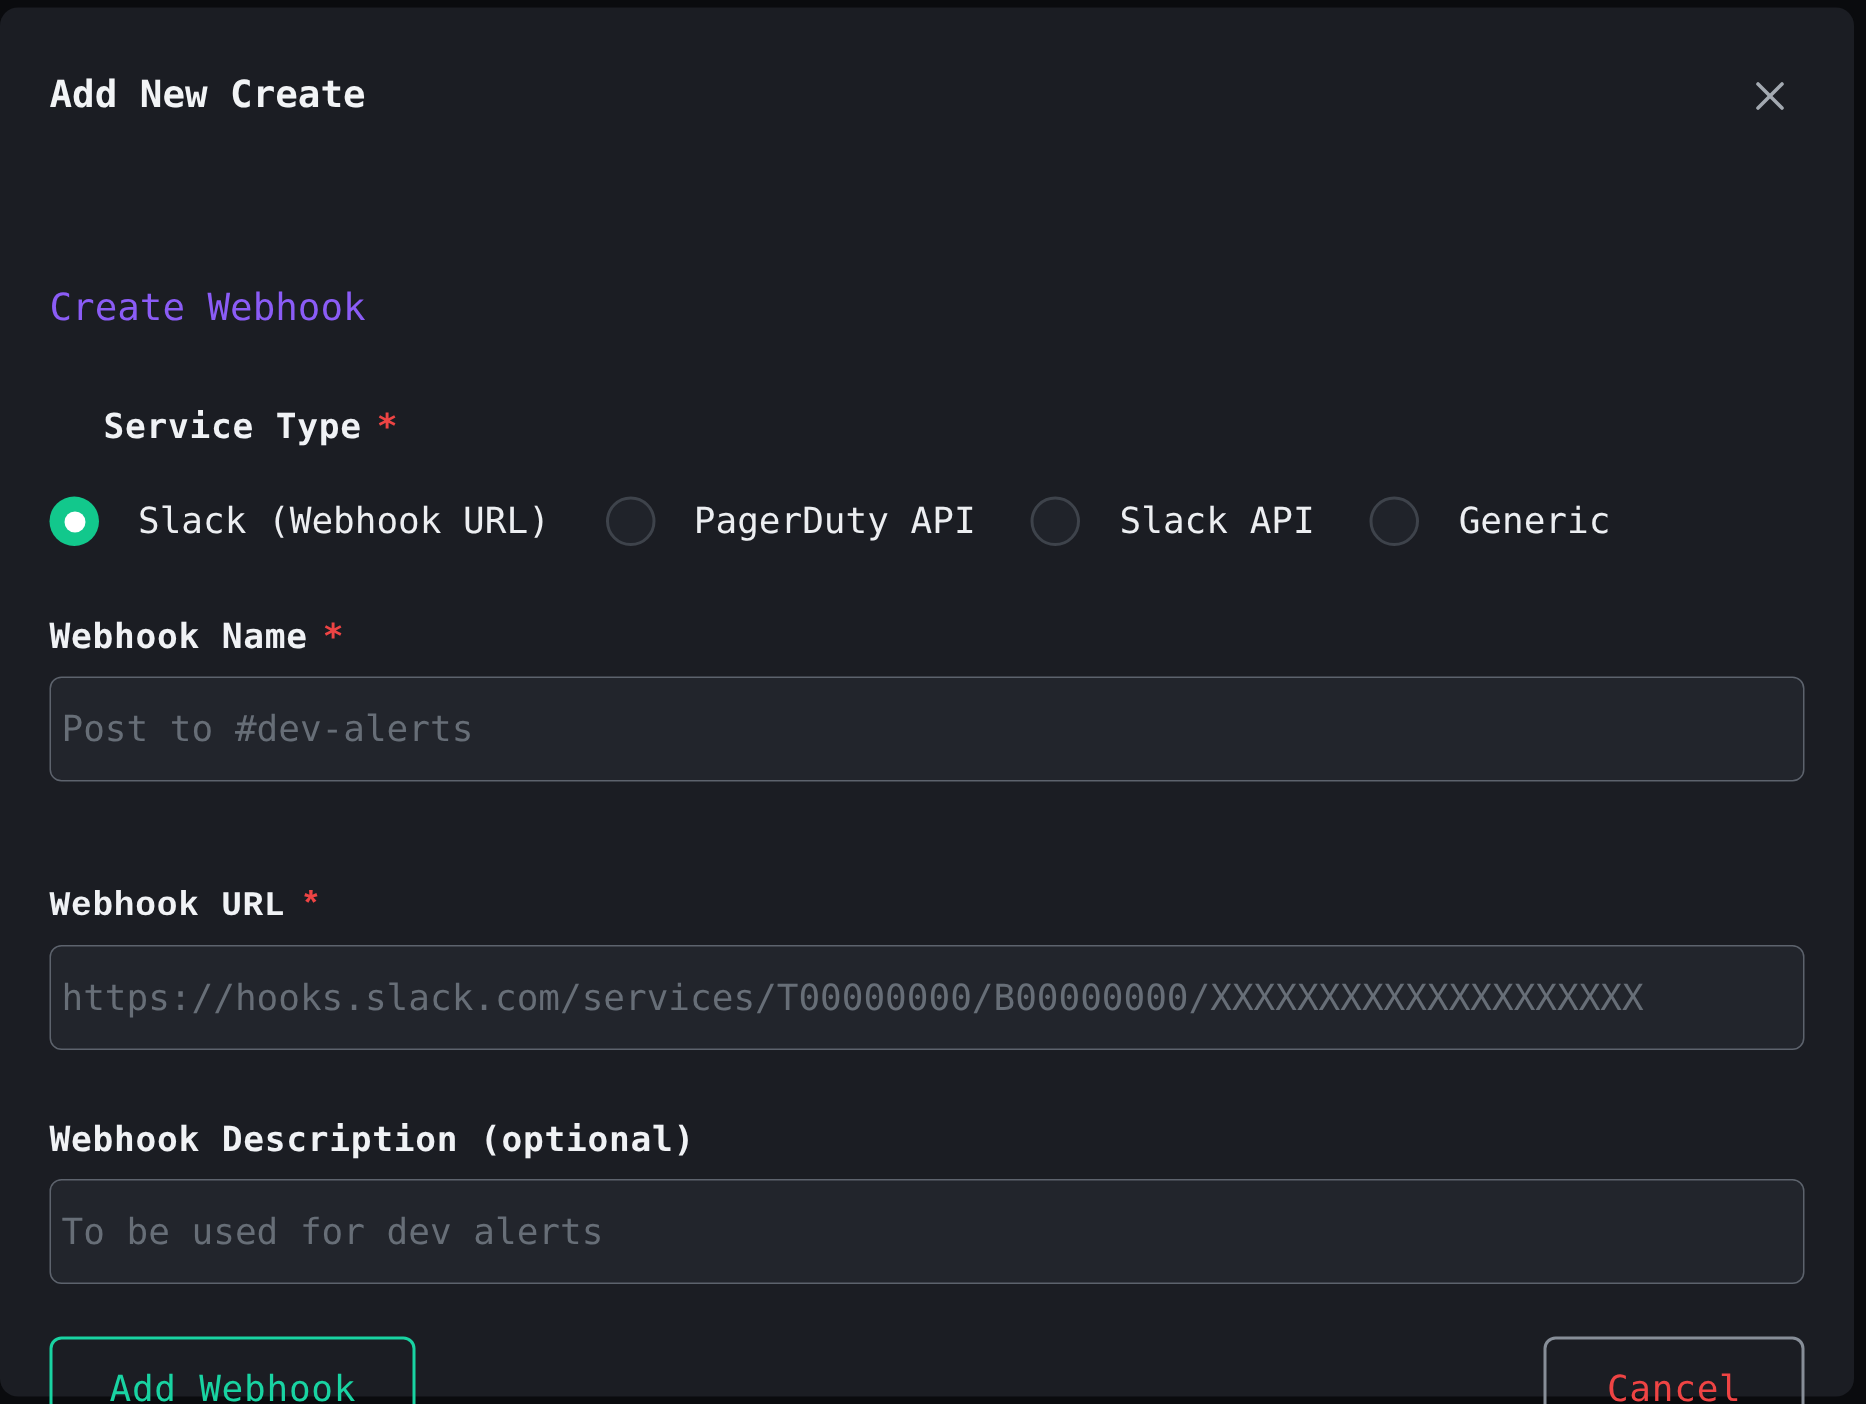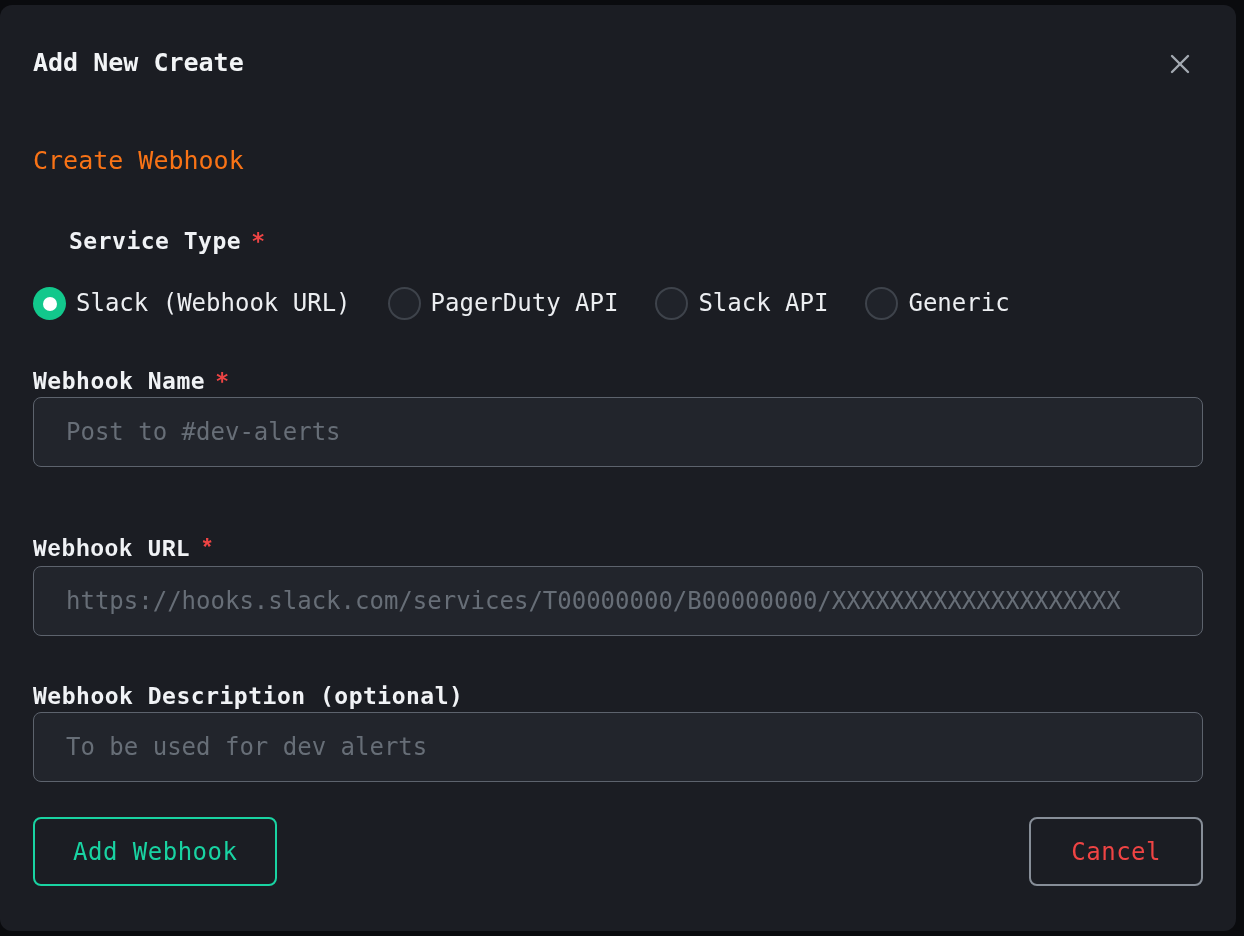--- a/index.html
+++ b/index.html
@@ -31,24 +31,24 @@
   }
   .close-btn {
     background:none;
     border:none;
     cursor:pointer;
     padding:2px;
     margin-right:6px;
     line-height:0;
   }
   .section-heading {
-    margin-top:64px;
+    margin-top:108px;
     font-size:25px;
     font-weight:400;
-    color:#f97316;
+    color:#8b5cf6;
     line-height:31px;
   }
   .field-label {
     font-size:23px;
     font-weight:700;
     color:#f0f2f5;
     line-height:31px;
     letter-spacing:0.5px;
   }
   .label-service { margin-top:50px;margin-left:36px; }
@@ -62,21 +62,21 @@
   }
   .radio-row {
     margin-top:30px;
     display:flex;
     align-items:center;
     gap:37px;
   }
   .radio-option {
     display:flex;
     align-items:center;
-    gap:10px;
+    gap:26px;
     cursor:pointer;
   }
   .radio-circle {
     width:33px; height:33px;
     border-radius:50%;
     flex:0 0 auto;
   }
   .radio-circle.selected {
     background:#12c88c;
     display:flex;
@@ -95,25 +95,25 @@
   }
   .radio-label {
     font-size:24px;
     color:#eceef1;
     line-height:33px;
   }
   .text-input {
     display:block;
     width:100%;
     height:70px;
-    margin-top:0;
+    margin-top:10px;
     background:#22252c;
     border:1px solid #5d636d;
     border-radius:8px;
-    padding:0 32px;
+    padding:0 7px;
     font-family:"DejaVu Sans Mono", monospace;
     font-size:24px;
     color:#e8eaec;
     outline:none;
   }
   .text-input::placeholder { color:#676e77; opacity:1; }
   .modal-footer {
     margin-top:35px;
     display:flex;
     justify-content:space-between;

